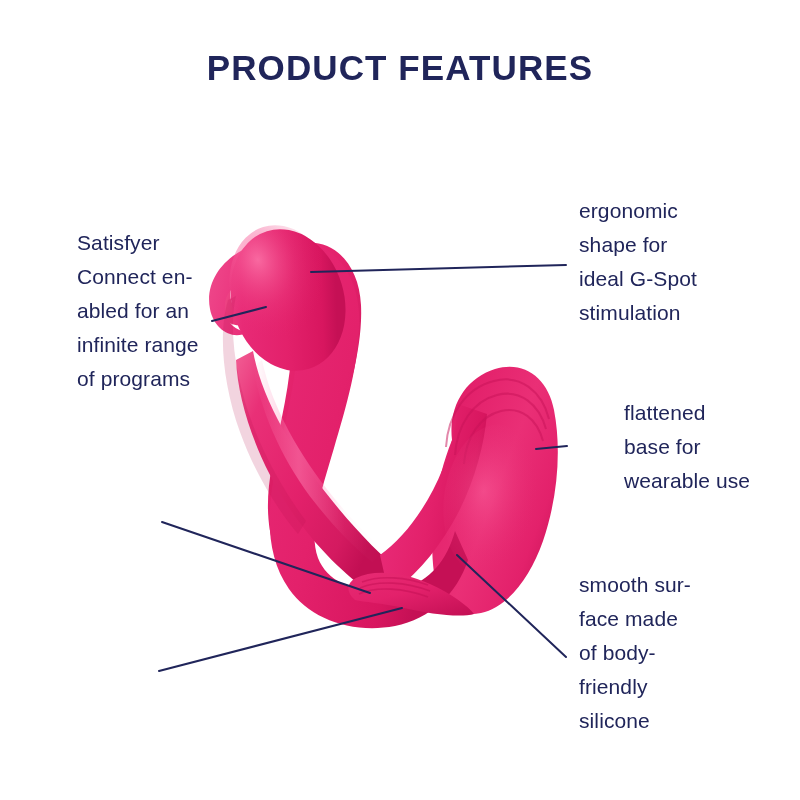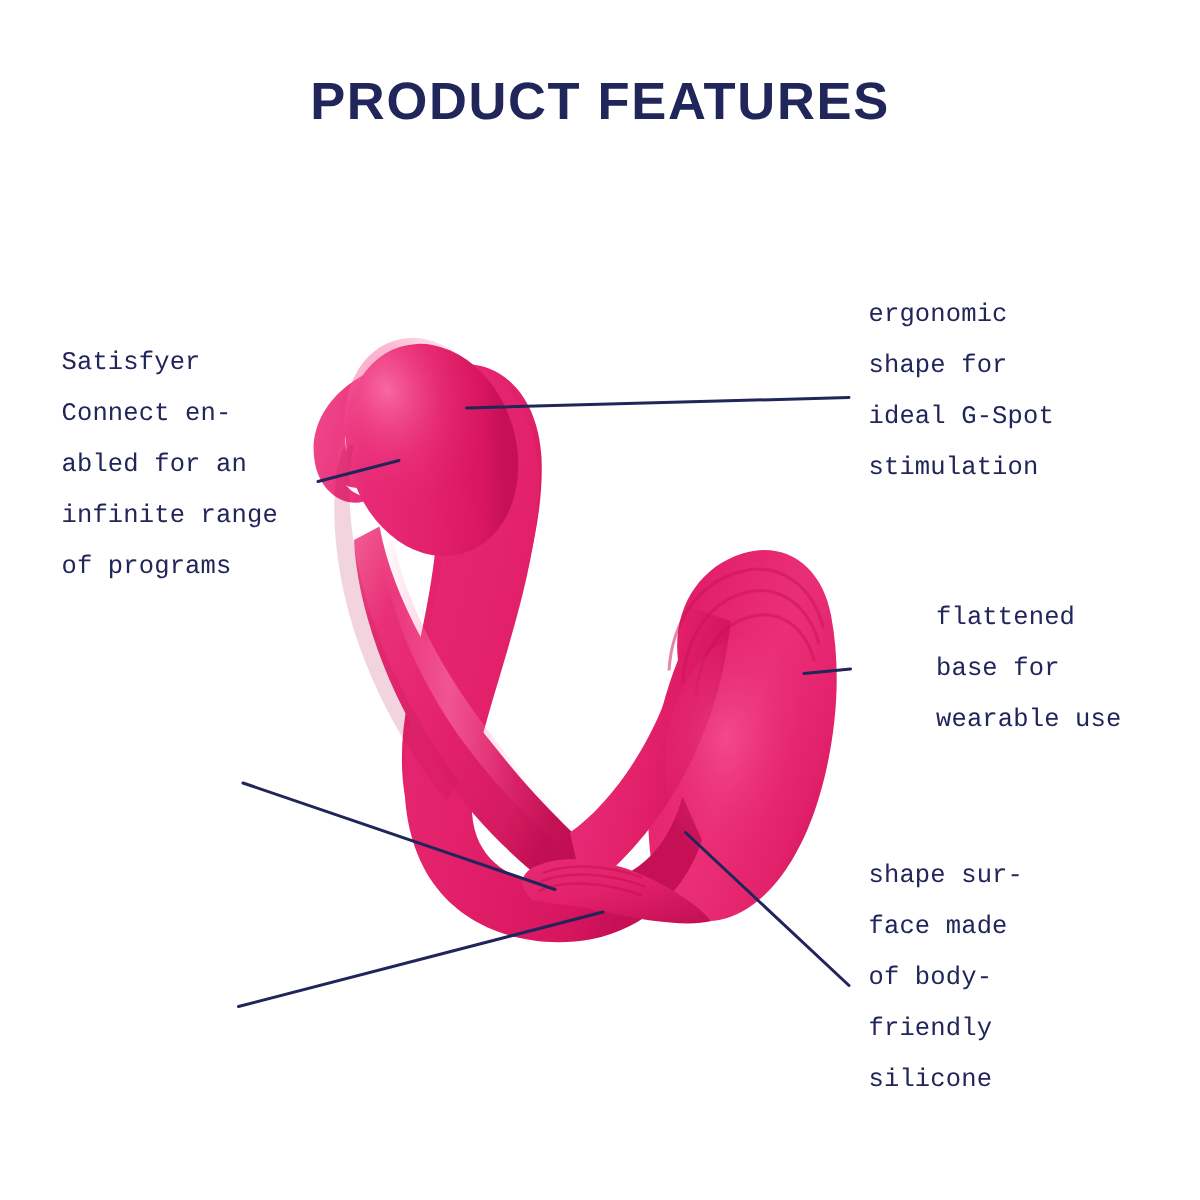--- a/index.html
+++ b/index.html
@@ -27,28 +27,28 @@
     font-family: "Liberation Sans", sans-serif;
     font-weight: bold;
     font-size: 35px;
     letter-spacing: 1.1px;
     color: #20255a;
   }
 
   
   .feature-label {
     position: absolute;
-    font-family: Liberation Mono, monospace;
-    font-size: 17px;
+    font-family: Liberation Sans, sans-serif;
+    font-size: 21px;
     line-height: 34px;
     color: #20255a;
     white-space: pre-line;
     letter-spacing: 0.1px;
   }
-  .feature-label.left  { text-align: left; }
+  .feature-label.left  { text-align: left; margin-left: 36px; }
   .feature-label.right { text-align: left; }
 
   #label-connect   { left: 41px;  top: 226px; width: 200px; }
   #label-magnetic  { left: 41px;  top: 468px; width: 190px; }
   #label-control   { left: 41px;  top: 638px; width: 190px; }
   #label-ergonomic { left: 579px; top: 194px; width: 205px; }
   #label-flattened { left: 579px; top: 396px; width: 200px; margin-left: 45px; }
   #label-smooth    { left: 579px; top: 568px; width: 200px; }
 
   
@@ -236,19 +236,19 @@
 
   <div class="feature-label right" id="label-ergonomic">ergonomic
 shape for
 ideal G-Spot
 stimulation</div>
 
   <div class="feature-label right" id="label-flattened">flattened
 base for
 wearable use</div>
 
-  <div class="feature-label right" id="label-smooth">shape sur-
+  <div class="feature-label right" id="label-smooth">smooth sur-
 face made
 of body-
 friendly
 silicone</div>
 
 </div>
 
 </body></html>

